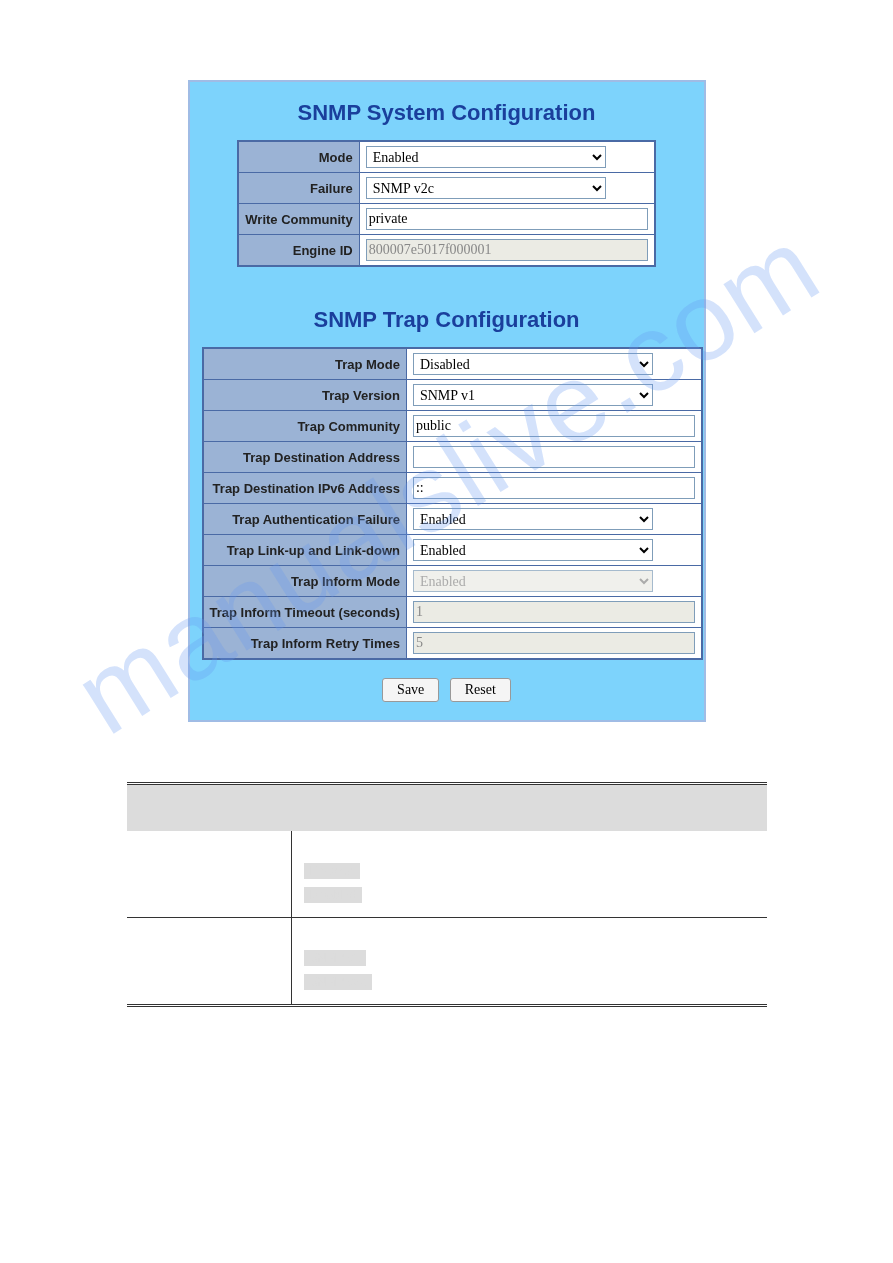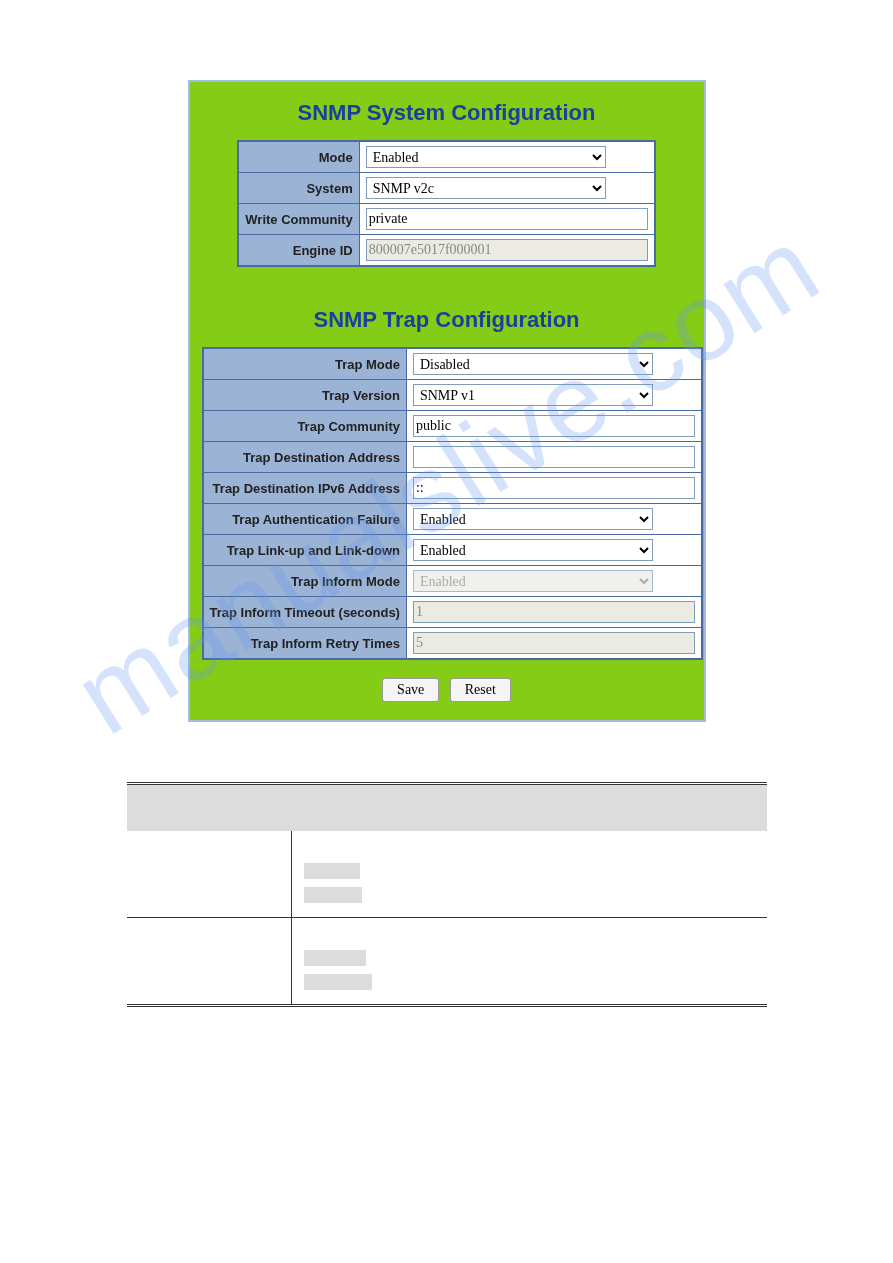--- a/index.html
+++ b/index.html
@@ -6,21 +6,21 @@
       font-family: Arial, sans-serif;
       margin: 0;
       padding: 40px;
       background: #fff;
       position: relative;
     }
     .config-panel {
       width: 490px;
       margin: 40px auto 0;
       border: 2px solid #a0bce5;
-      background: #84cc16;
+      background: #7dd3fc;
       padding: 10px 12px 18px;
       position: relative;
     }
     .panel-title {
       color: #1a3f9c;
       font-size: 22px;
       font-weight: bold;
       text-align: center;
       margin: 8px 0 14px;
     }
@@ -159,21 +159,21 @@
     <tbody>
         <tr>
       <td class="label-cell">Mode</td>
       <td class="input-cell">
         <select class="narrow-select">
           <option>Enabled</option>
         </select>
       </td>
     </tr>
     <tr>
-      <td class="label-cell">System</td>
+      <td class="label-cell">Failure</td>
       <td class="input-cell">
         <select class="narrow-select">
           <option>SNMP v2c</option>
         </select>
       </td>
     </tr>
     <tr>
       <td class="label-cell">Write Community</td>
       <td class="input-cell">
         <input type="text" class="narrow-input" value="private" style="">

